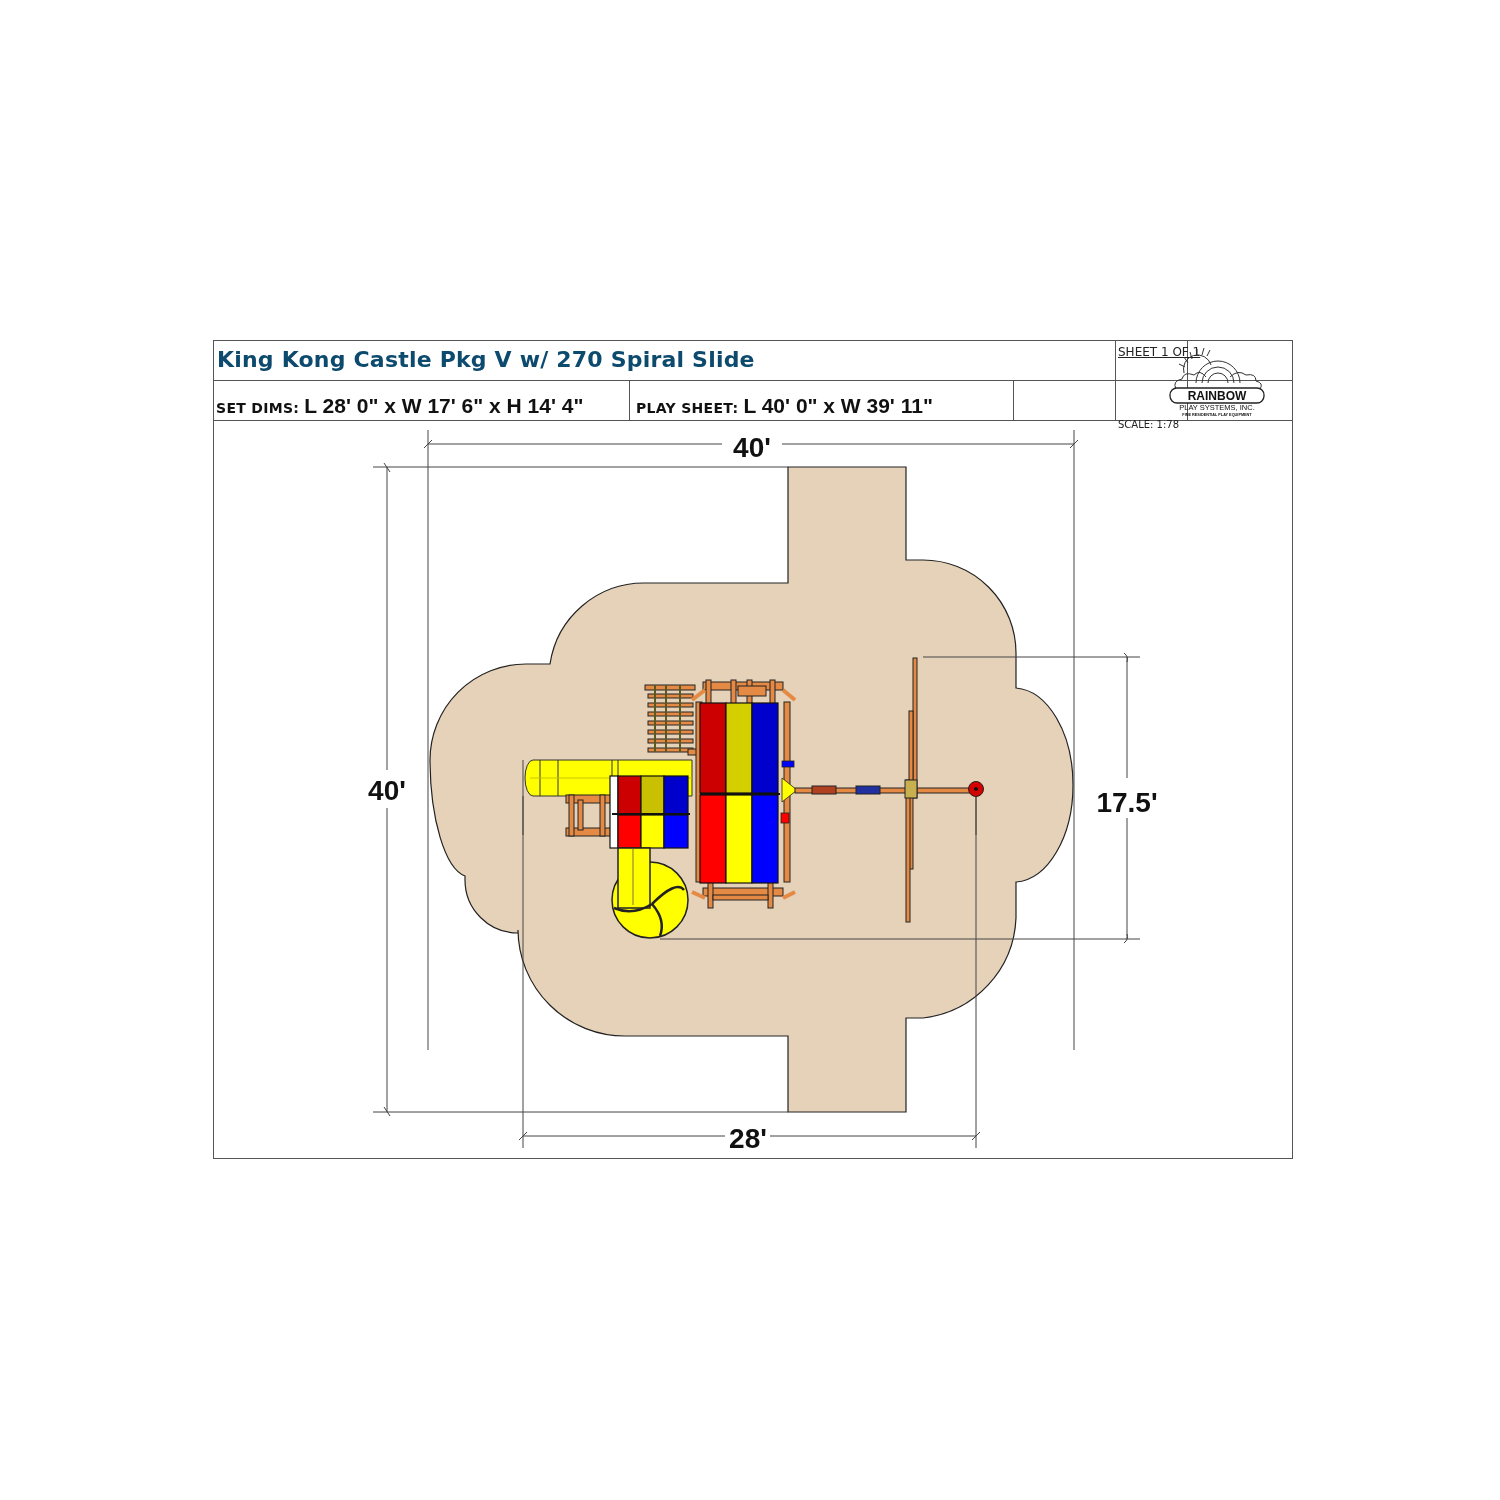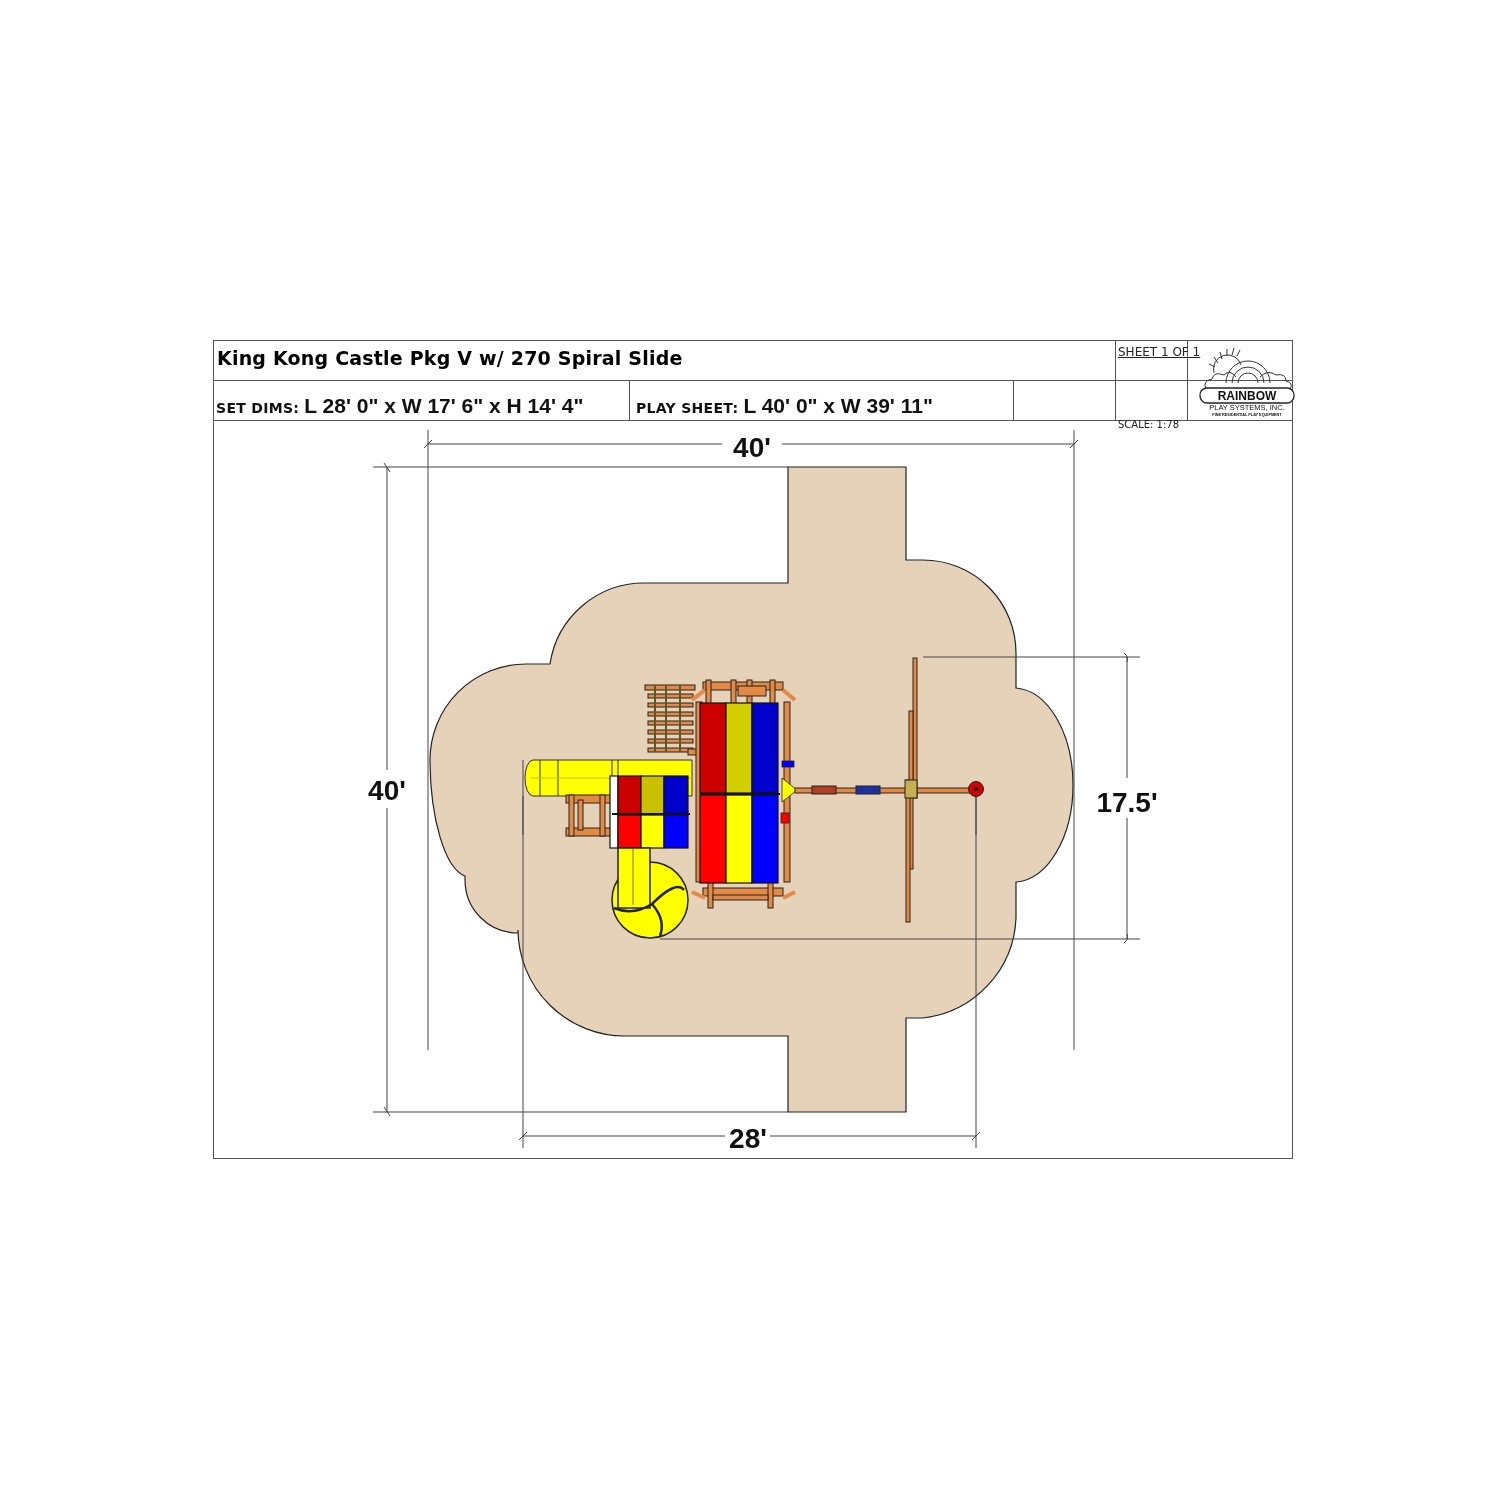--- a/index.html
+++ b/index.html
@@ -1,27 +1,27 @@
 <!DOCTYPE html>
 <html><head>
 <meta charset="utf-8">
 <style>
   html, body { margin:0; padding:0; background:#ffffff; }
   body { width:1500px; height:1500px; position:relative; overflow:hidden; font-family:"DejaVu Sans", sans-serif; }
   .sheet { position:absolute; left:213px; top:340px; width:1080px; height:819px; border:1px solid #555; box-sizing:border-box; }
   .hline { position:absolute; height:1px; background:#555; }
   .vline { position:absolute; width:1px; background:#555; }
-  .title { position:absolute; left:3px; top:6px; font-size:19px; font-weight:bold; color:#000000; letter-spacing:0.2px; }
+  .title { position:absolute; left:3px; top:6px; font-size:22px; font-weight:bold; color:#0c4a6e; letter-spacing:0.2px; }
   .lbl-small { font-size:14px; font-weight:bold; letter-spacing:0.3px; }
   .lbl-big { font-family:"Liberation Sans", sans-serif; font-size:21px; font-weight:bold; }
   .dims { position:absolute; left:2px; top:53px; color:#111; white-space:nowrap; }
   .play { position:absolute; left:422px; top:53px; color:#111; white-space:nowrap; }
   .sheetno { position:absolute; left:904px; top:4px; font-size:12px; color:#222;text-decoration:underline; }
   .scale { position:absolute; left:904px; top:51px; font-size:10px; color:#222;margin-top:27px; }
-  .logo { position:absolute; left:975px; top:2px; width:88px; height:76px;padding-left:7px; }
+  .logo { position:absolute; left:945px; top:2px; width:88px; height:76px;padding-left:7px; }
   svg.drawing { position:absolute; left:0; top:0; }
   .dimtext { font-family:"Liberation Sans", sans-serif; font-weight:bold; fill:#111; }
 </style>
 </head>
 <body>
 
 <div class="sheet">
 
   <div class="hline" style="left:0;top:39px;width:1078px;"></div>
   <div class="hline" style="left:0;top:79px;width:1078px;"></div>

